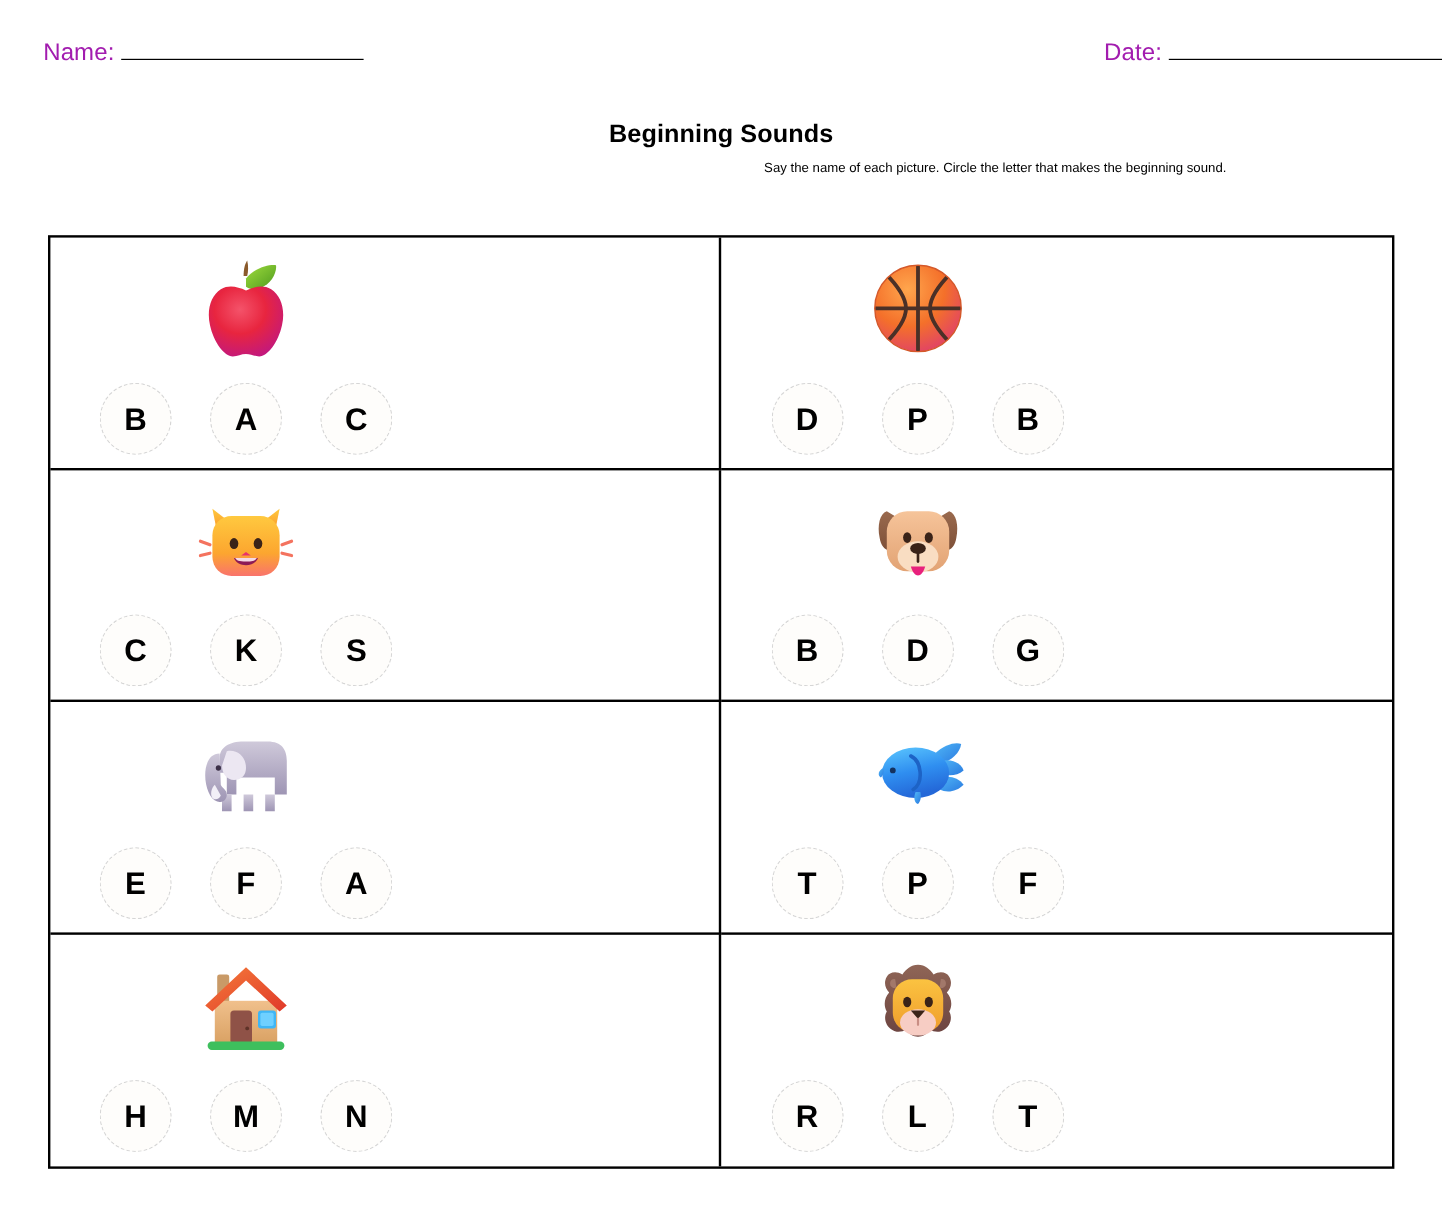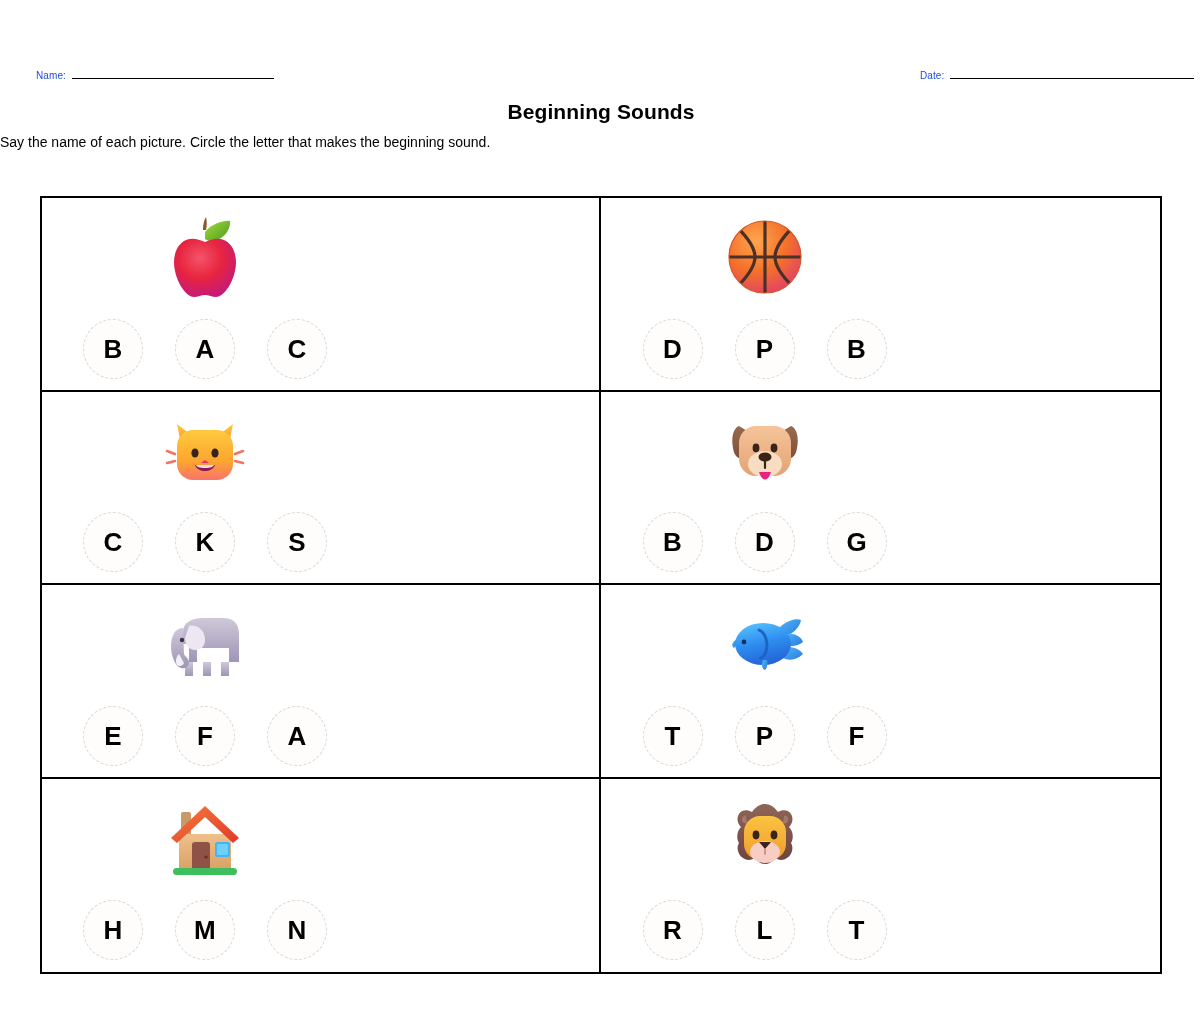--- a/index.html
+++ b/index.html
@@ -29,24 +29,23 @@
     position: absolute;
     display: flex;
     align-items: baseline;
     font-size: 15.5px;
     line-height: 20px;
     white-space: nowrap;
   }
   .field-name { left: 36px; }
   .field-date { left: 920px; }
   .field-label {
-    font-size: 10px;
-    color: #1d4ed8;
+    font-size: 20px;
+    color: #a21caf;
     letter-spacing: 0.1px;
-    margin-top: 32px;
   }
   .field-rule {
     display: inline-block;
     border-bottom: 1.4px solid #000000;
     margin-left: 6px;
     height: 13px;
   }
   .field-name .field-rule { width: 202px; }
   .field-date .field-rule { width: 244px; }
 
@@ -59,22 +58,22 @@
     text-align: center;
     font-size: 21px;
     font-weight: bold;
     letter-spacing: 0.1px;
   }
   .sheet-subtitle {
     position: absolute;
     top: 134px;
     left: 0;
     width: 1022px;
-    text-align: left;
-    font-size: 14px;
+    text-align: right;
+    font-size: 11px;
     font-weight: normal;
     letter-spacing: 0px;
   }
 
   
   .worksheet-grid {
     position: absolute;
     left: 40px;
     top: 196px;
     width: 1122px;

